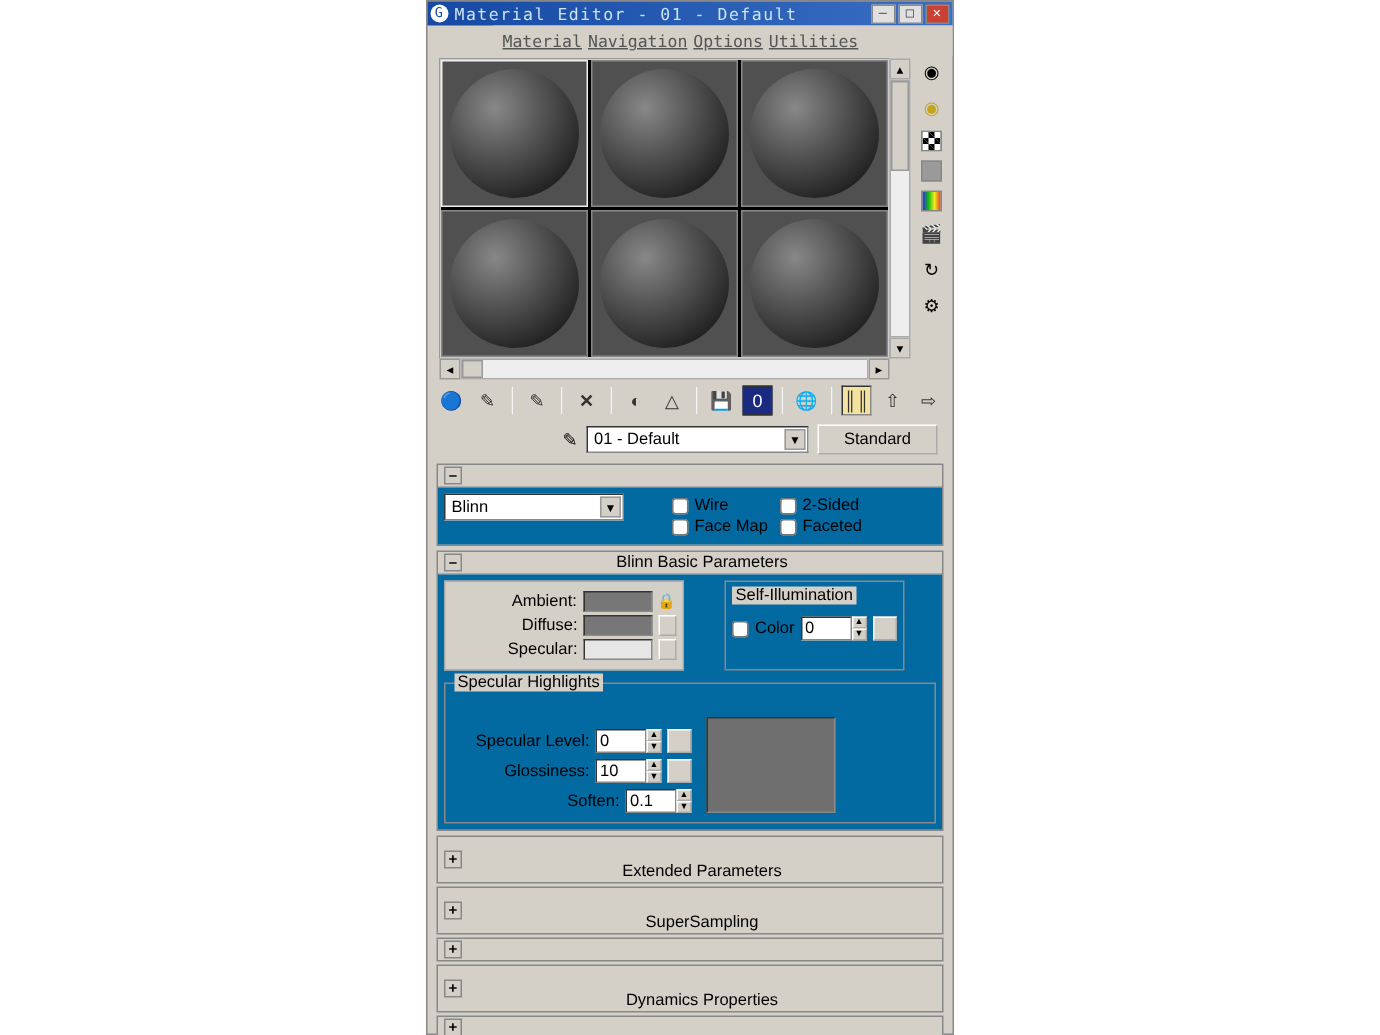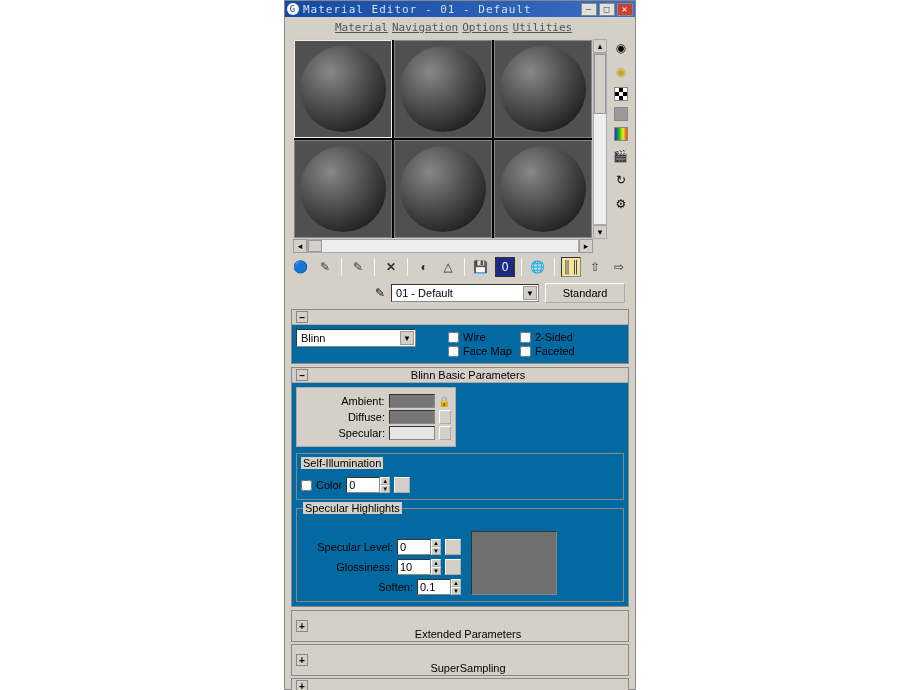--- a/index.html
+++ b/index.html
@@ -291,21 +291,21 @@
   }
   .check-col label{display:flex;align-items:center;gap:4px;margin:2px 0;}
 
   
   .blinn-body {
     display:flex;
     gap:6px;
     flex-direction:column;
   }
   .blinn-top {
-    display:flex;gap:6px;flex-direction:column;
+    display:flex;gap:6px;
   }
   .left-colors {
     width:160px;
     border:1px solid #aaa;
     background:#d4d0c8;
     padding:4px;
   }
   .colrow {
     display:flex;align-items:center;justify-content:flex-end;gap:4px;margin:2px 0;
   }
@@ -531,21 +531,21 @@
                 <div class="swatch"></div>
                 <div class="smallbtn"></div>
               </div>
               <div class="colrow">
                 <span class="lbl">Specular:</span>
                 <div class="swatch" style="background:#e6e6e6"></div>
                 <div class="smallbtn"></div>
               </div>
             </div>
 
-            <div style="flex:1;display:flex;flex-direction:column;gap:6px;">
+            <div style="flex:1;display:flex;flex-direction:column;gap:6px;align-items:center;">
               <div class="si-box">
                 <span class="legend">Self-Illumination</span>
                 <div class="si-line">
                   <input type="checkbox" style="">
                   <span>Color</span>
                   <div class="spinner">
                     <input value="0" style="">
                     <div class="sp-ctrl">
                         <div>▲</div>
                         <div>▼</div>
@@ -607,20 +607,21 @@
       </div>
       <div class="col-ro">
         <div class="ro-toggle">+</div>
         <div class="ro-title">SuperSampling</div>
       </div>
       <div class="col-ro">
         <div class="ro-toggle">+</div>
       </div>
       <div class="col-ro">
         <div class="ro-toggle">+</div>
+        <div class="ro-title">Dynamics Properties</div>
       </div>
       <div class="col-ro">
         <div class="ro-toggle">+</div>
       </div>
 
     </div>
 
   </div>
 </div>
 

